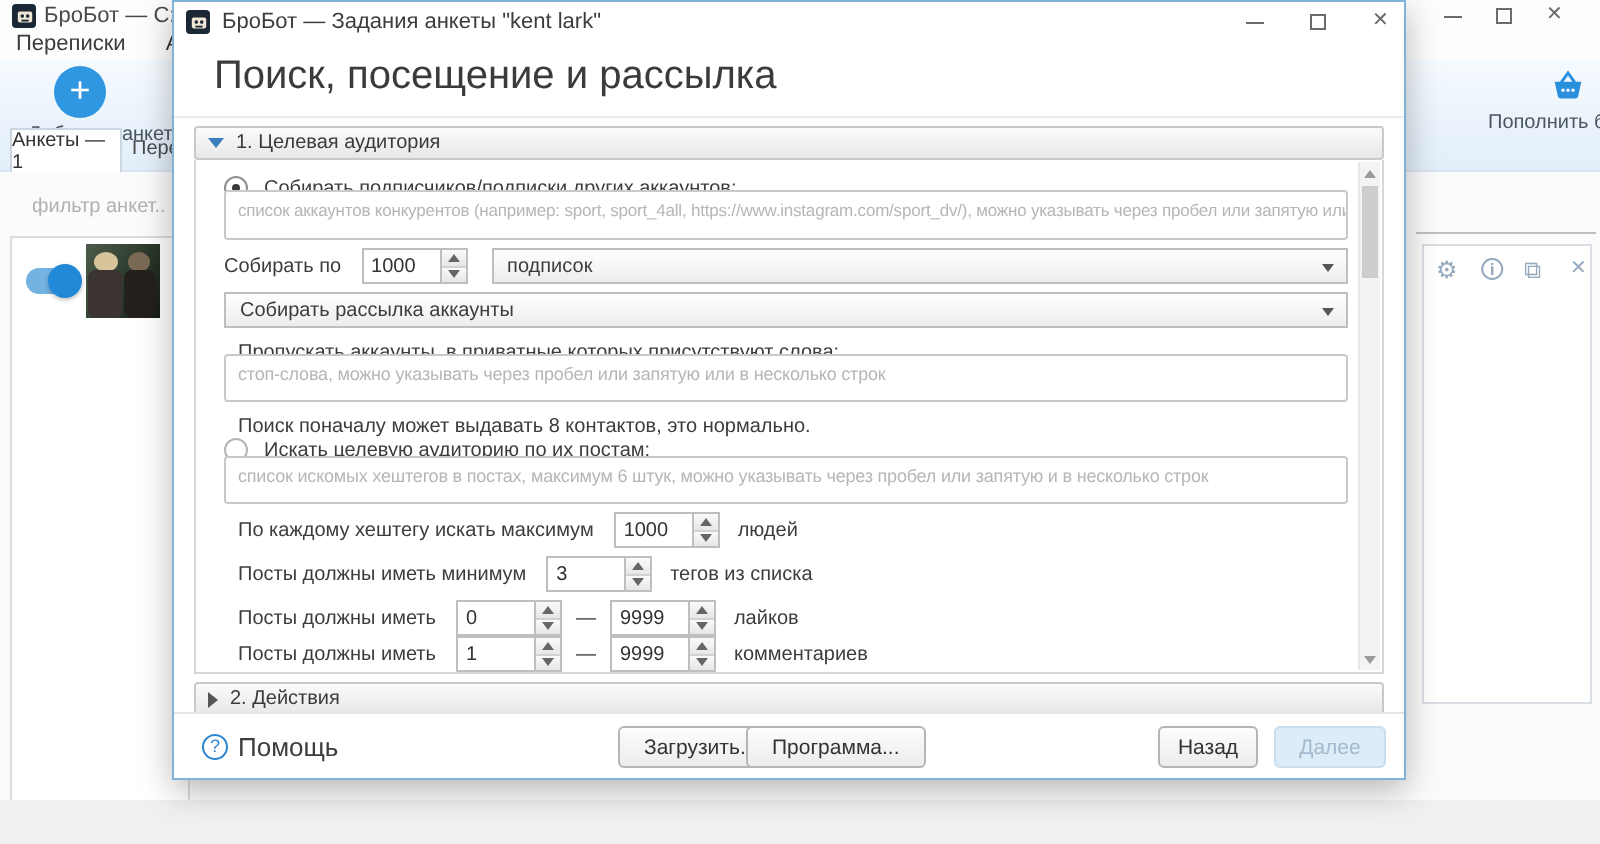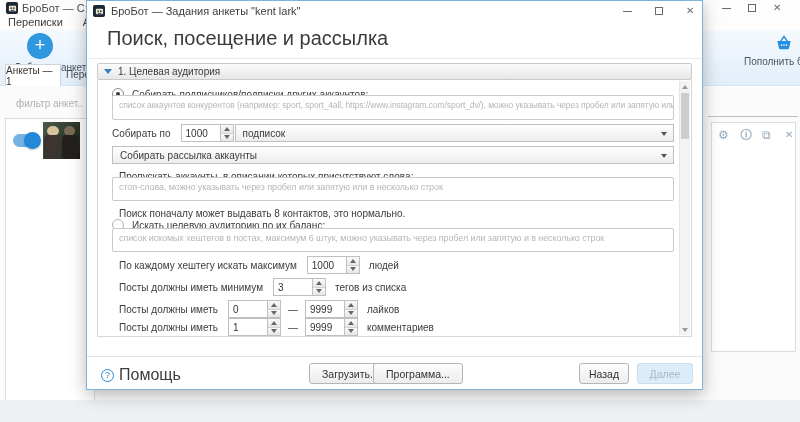--- a/index.html
+++ b/index.html
@@ -109,21 +109,21 @@
   .sb { position:absolute; top:1px; bottom:1px; right:1px; width:11px; background:#f3f3f3; border-left:1px solid #e6e6e6; }
   .sb-btn { position:absolute; left:0; width:10px; height:11px; display:flex; align-items:center; justify-content:center; }
   .sb-up { top:0; } .sb-dn { bottom:0; }
   .sb .tri-up, .sb .tri-dn { border-left-width:3px; border-right-width:3px; border-bottom-color:#9a9a9a; border-top-color:#9a9a9a; }
   .sb-thumb { position:absolute; left:1px; top:12px; width:8px; height:46px; background:#cdcdcd; }
 
   .dlg-footer { position:absolute; left:0; right:0; bottom:0; height:33px; border-top:1px solid #e4e4e4; background:#fff; }
   .help { position:absolute; left:14px; top:9px; display:flex; align-items:center; gap:5px; }
   .help-ico { width:13px; height:13px; border-radius:50%; border:1px solid #2f86cf; color:#2f86cf;
     font-size:9px; line-height:11px; text-align:center; flex:none; }
-  .help-lbl { font-size:16px; color:#3c3c3c; }
+  .help-lbl { font-size:13px; color:#3c3c3c; }
   .btn { position:absolute; top:6px; height:21px; padding:0 12px; font-family:"Liberation Sans",sans-serif;
     font-size:10.5px; color:#333; background:linear-gradient(#fdfdfd,#ececec); border:1px solid #b5b5b5;
     border-radius:3px; white-space:nowrap; }
   #btn-load { left:222px; } #btn-save { left:286px; }
   #btn-back { left:492px; width:50px; padding:0; text-align:center; }
   #btn-next { left:550px; width:56px; padding:0; text-align:center;
     background:#dcecf8; border-color:#c9dfef; color:#a3bacd; }
 </style>
 </head>
 <body>
@@ -241,46 +241,46 @@
         <span class="lbl" style="margin-left:0; margin-right:10px">Собирать по</span>
         <input class="num" readonly="" value="1000" style="">
         <span class="spin">
             <b>
               <i class="tri-up"></i>
             </b>
             <b>
               <i class="tri-dn"></i>
             </b>
           </span>
-        <span class="combo grow" style="margin-left:1px">
+        <span class="combo grow" style="margin-left:12px">
           <span>подписок</span>
           <span class="arr"></span>
         </span>
       </div>
 
       <div class="combo full" style="top:66px">
         <span>Собирать рассылка аккаунты</span>
         <span class="arr"></span>
       </div>
 
       <div class="crow" style="top:87px">
-        <span class="lbl" style="margin-left:7px">Пропускать аккаунты, в описании которых присутствуют слова:</span>
+        <span class="lbl" style="margin-left:7px">Пропускать аккаунты, в приватные которых присутствуют слова:</span>
       </div>
 
       <div class="ta" style="top:97px; height:24px">
         <span style="font-size:9px">стоп-слова, можно указывать через пробел или запятую или в несколько строк</span>
       </div>
 
       <div class="crow" style="top:124px">
         <span class="note" style="margin-left:7px">Поиск поначалу может выдавать 8 контактов, это нормально.</span>
       </div>
 
       <div class="crow" style="top:136px">
         <span class="radio unsel"></span>
-        <span class="lbl" style="margin-left:8px">Искать целевую аудиторию по их баланс:</span>
+        <span class="lbl" style="margin-left:8px">Искать целевую аудиторию по их постам:</span>
       </div>
 
       <div class="ta" style="top:148px; height:24px">
         <span style="font-size:9px">список искомых хештегов в постах, максимум 6 штук, можно указывать через пробел или запятую и в несколько строк</span>
       </div>
 
       <div class="crow" style="top:176px">
         <span class="lbl" style="margin-left:7px; margin-right:10px">По каждому хештегу искать максимум</span>
         <input class="num" readonly="" value="1000" style="">
         <span class="spin">
@@ -360,20 +360,24 @@
         <span class="sb-btn sb-up">
             <i class="tri-up"></i>
           </span>
         <span class="sb-thumb"></span>
         <span class="sb-btn sb-dn">
             <i class="tri-dn"></i>
           </span>
       </div>
     </div>
 
+    <div class="sec-header" id="sec2">
+      <span class="tri-col"></span>
+      <span>2. Действия</span>
+    </div>
 
     <div class="dlg-footer">
       <div class="help">
         <span class="help-ico">?</span>
         <span class="help-lbl">Помощь</span>
       </div>
       <button class="btn" id="btn-load">Загрузить...</button>
       <button class="btn" id="btn-save">Программа...</button>
       <button class="btn" id="btn-back">Назад</button>
       <button class="btn" id="btn-next">Далее</button>

